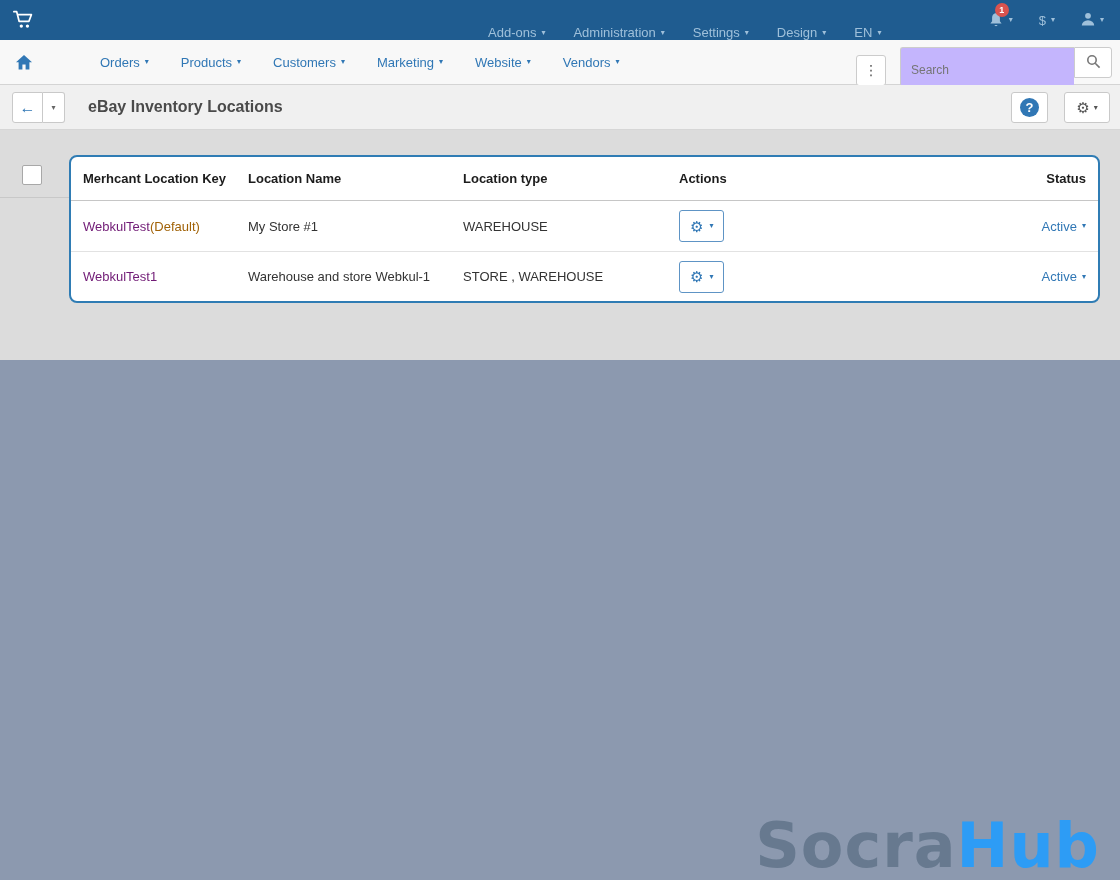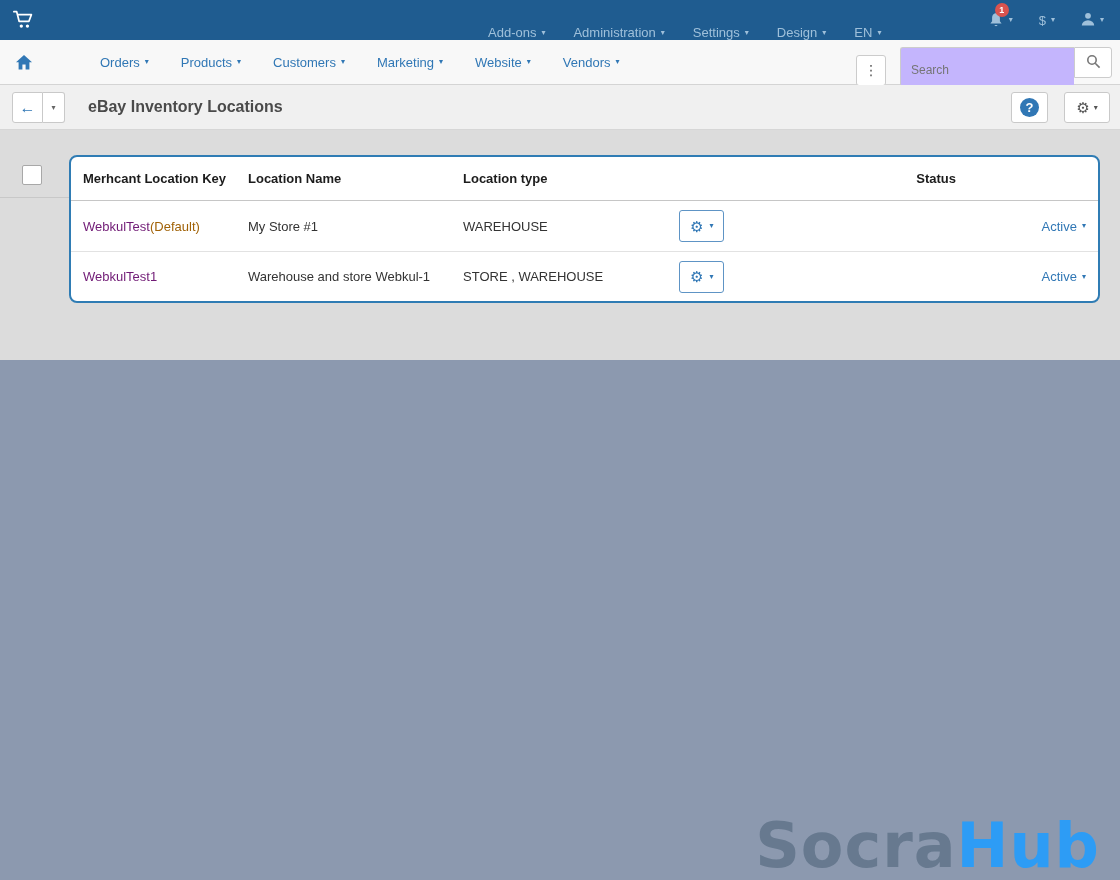--- a/index.html
+++ b/index.html
@@ -304,20 +304,21 @@
 
 <div class="content-bg">
   <div class="left-divider"></div>
   <span class="row-checkbox"></span>
 
   <div class="table-card">
     <div class="t-row t-head">
       <div class="th">Merhcant Location Key</div>
       <div class="th">Location Name</div>
       <div class="th">Location type</div>
+      <div class="th">Actions</div>
       <div class="th th-status">Status</div>
     </div>
 
     <div class="t-row t-body-row">
       <div class="td">
         <a class="key-link">WebkulTest</a><span class="muted">(Default)</span>
       </div>
       <div class="td">My Store #1</div>
       <div class="td">WAREHOUSE</div>
       <div class="td">

